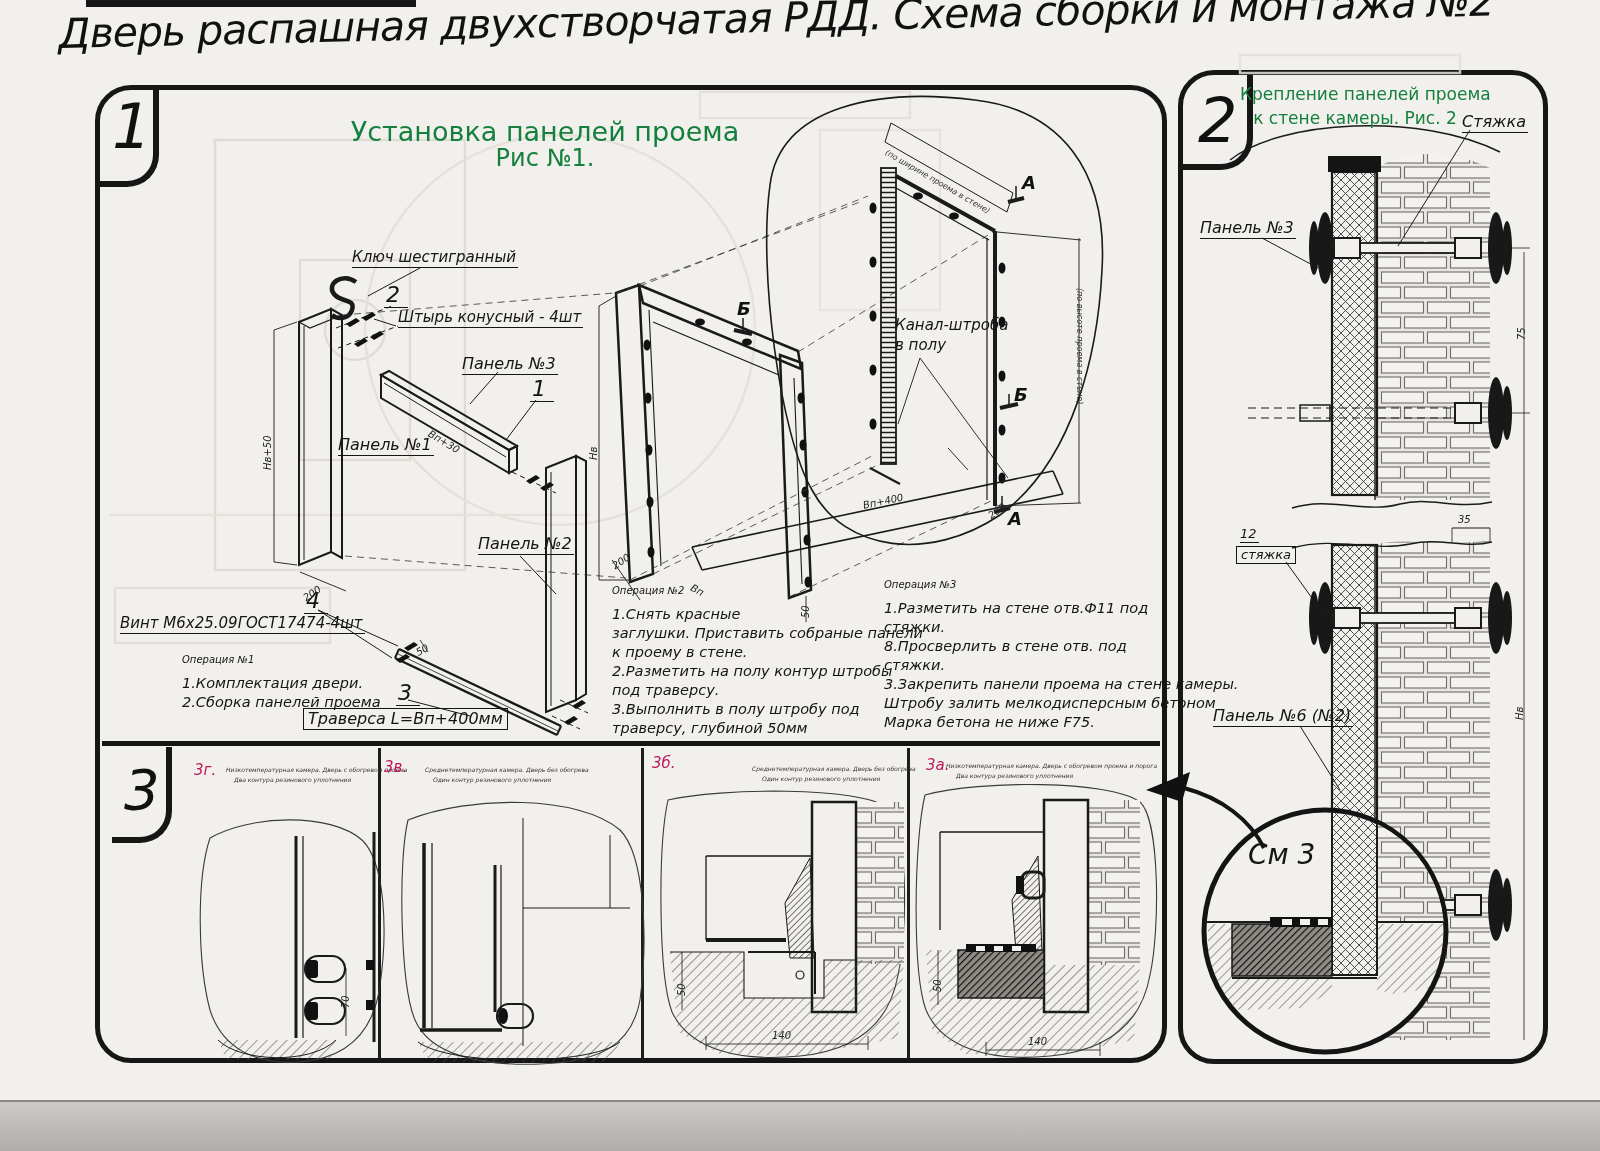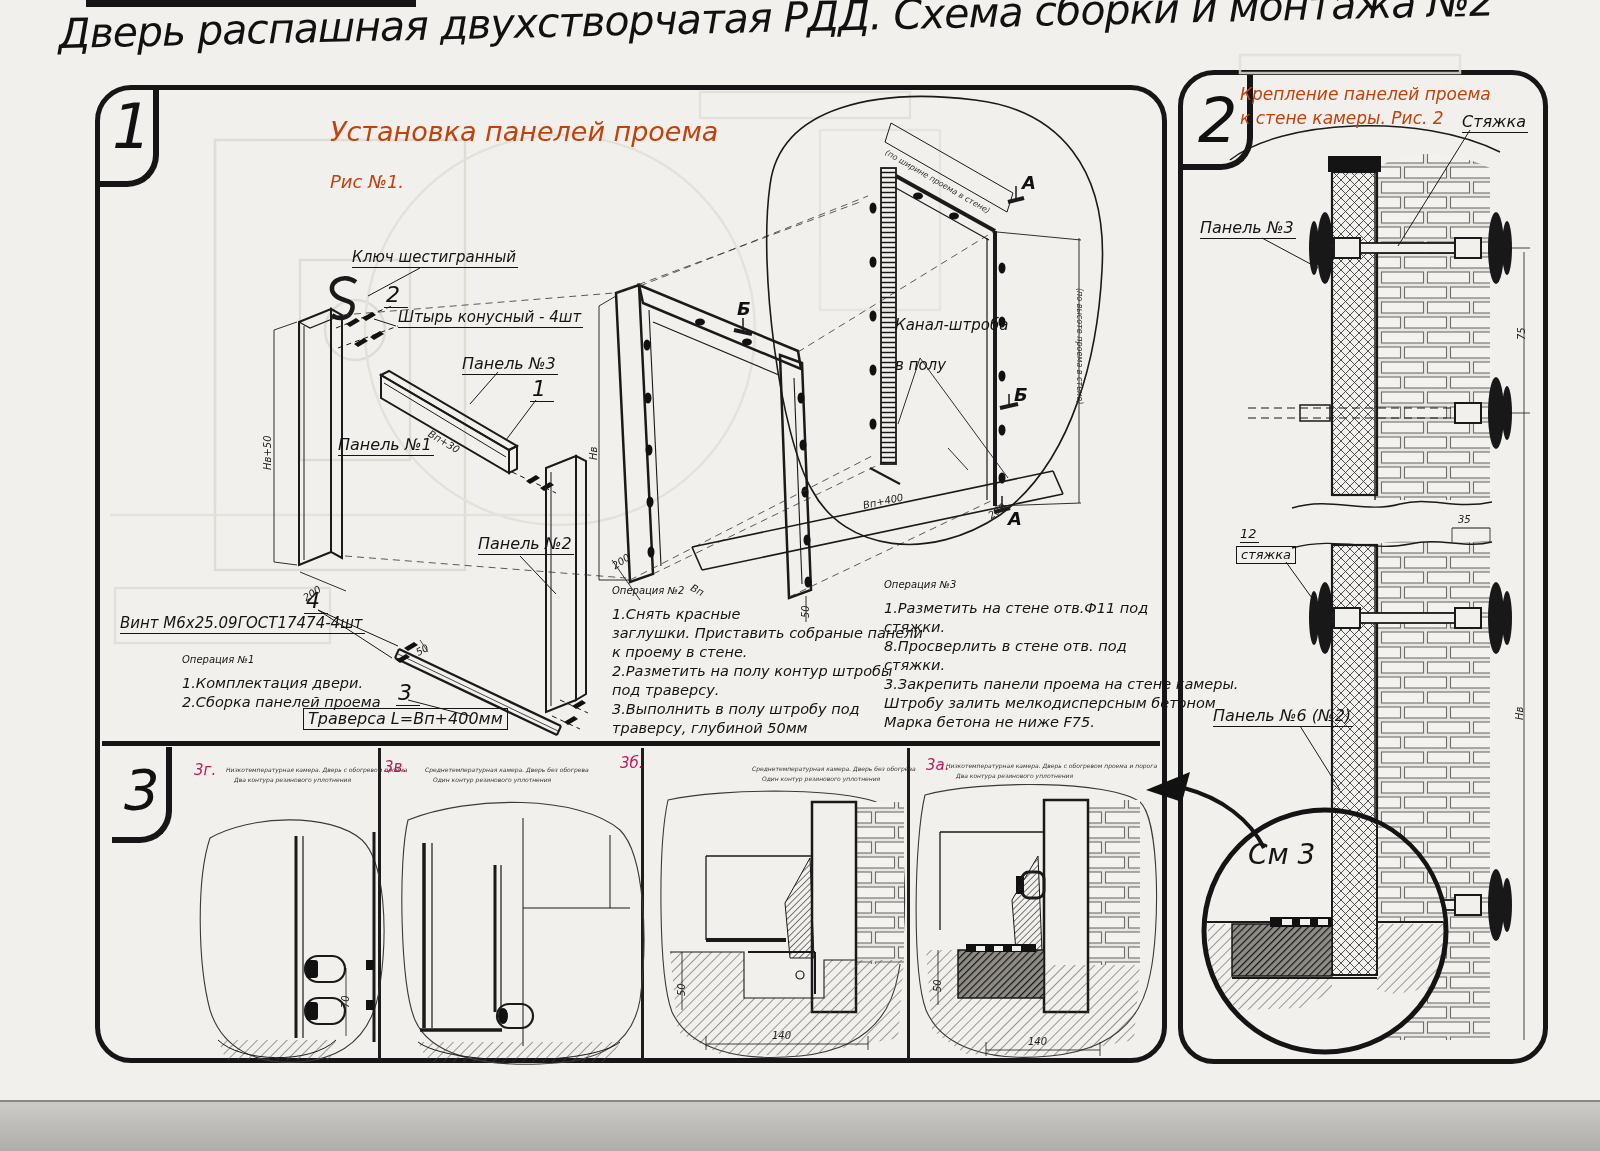--- a/index.html
+++ b/index.html
@@ -15,21 +15,21 @@
   .co{position:absolute;font-style:italic;font-size:22px;color:#111;border-bottom:1.4px solid #151515;padding:0 8px 0 2px;}
   .mk{position:absolute;font-style:italic;font-size:18px;color:#111;font-weight:bold;}
   .dim{position:absolute;font-style:italic;color:#222;font-size:10px;white-space:nowrap;transform-origin:left top;}
   .note{font-size:8px;color:#333;}
   .cap{position:absolute;font-style:italic;color:#333;font-size:6px;white-space:nowrap;}
   .capid{position:absolute;font-style:italic;color:#be185d;font-size:15px;white-space:nowrap;}
   .ops{position:absolute;font-style:italic;color:#151515;font-size:14.5px;line-height:19px;white-space:nowrap;}
   .ops .t{font-size:10px;margin-bottom:5px;}
   .main-title{position:absolute;left:58px;top:10px;font-size:41px;font-style:italic;color:#111;
               transform:rotate(-1.3deg);transform-origin:left top;letter-spacing:-1px;white-space:nowrap;font-weight:500;}
-  .figtitle{position:absolute;font-style:italic;color:#c2410c;white-space:nowrap;}
+  .figtitle{position:absolute;color:#15803d;text-align:center;white-space:nowrap;}
   .divider{position:absolute;width:3px;background:#1d1d1d;}
   .hbar{position:absolute;background:#161616;}
   .scanband{position:absolute;left:0;top:1100px;width:1600px;height:51px;
             background:linear-gradient(#cdcbc7,#aeaca8);border-top:2px solid #8a8886;}
   svg.art{position:absolute;left:0;top:0;}
 </style>
 </head>
 <body>
 
 <div class="page">
@@ -437,35 +437,35 @@
     </g>
   </svg>
 
   <div class="main-title">Дверь распашная двухстворчатая РДД.  Схема сборки и монтажа №2</div>
 
   <div class="badge-num" style="left:112px;top:96px;font-size:62px;">1</div>
   <div class="badge-num" style="left:1198px;top:90px;font-size:62px;">2</div>
   <div class="badge-num" style="left:124px;top:762px;font-size:56px;">3</div>
 
   <div class="figtitle" style="left:330px;top:116px;width:430px;font-size:27px;">Установка панелей проема</div>
-  <div class="figtitle" style="left:330px;top:171px;width:430px;font-size:18px;">Рис №1.</div>
+  <div class="figtitle" style="left:330px;top:144px;width:430px;font-size:24px;">Рис №1.</div>
 
   <div class="lbl u" style="left:352px;top:248px;font-size:15px;">Ключ шестигранный</div>
   <div class="co" style="left:384px;top:282px;">2</div>
   <div class="lbl u" style="left:398px;top:308px;font-size:15px;">Штырь конусный - 4шт</div>
   <div class="lbl u" style="left:462px;top:354px;font-size:16px;">Панель №3</div>
   <div class="lbl u" style="left:338px;top:435px;font-size:16px;">Панель №1</div>
   <div class="co" style="left:530px;top:376px;">1</div>
   <div class="lbl u" style="left:478px;top:534px;font-size:16px;">Панель №2</div>
   <div class="co" style="left:304px;top:588px;">4</div>
   <div class="lbl u" style="left:120px;top:614px;font-size:15px;">Винт М6х25.09ГОСТ17474-4шт</div>
   <div class="co" style="left:396px;top:680px;">3</div>
   <div class="lbl bx" style="left:303px;top:708px;font-size:16px;">Траверса  L=Вп+400мм</div>
   <div class="lbl" style="left:895px;top:316px;font-size:15px;">Канал-штроба</div>
-  <div class="lbl" style="left:895px;top:336px;font-size:15px;margin-top:20px;">в полу</div>
+  <div class="lbl" style="left:895px;top:336px;font-size:15px;">в полу</div>
 
   <div class="mk" style="left:1022px;top:172px;">А</div>
   <div class="mk" style="left:1008px;top:508px;">А</div>
   <div class="mk" style="left:737px;top:298px;">Б</div>
   <div class="mk" style="left:1014px;top:384px;">Б</div>
 
   <div class="ops" style="left:182px;top:650px;">
     <div class="t">Операция №1</div>
     <div>1.Комплектация двери.</div>
     <div>2.Сборка панелей проема</div>
@@ -515,21 +515,21 @@
   <div class="dim" style="left:1458px;top:514px;">35</div>
   <div class="dim" style="left:1516px;top:340px;transform:rotate(-90deg);">75</div>
   <div class="dim" style="left:1514px;top:720px;transform:rotate(-90deg);">Нв</div>
 
   <div class="capid" style="left:194px;top:761px;">3г.</div>
   <div class="cap" style="left:226px;top:766px;">Низкотемпературная камера. Дверь с обогревом проема</div>
   <div class="cap" style="left:234px;top:776px;">Два контура резинового уплотнения</div>
   <div class="capid" style="left:384px;top:758px;">3в.</div>
   <div class="cap" style="left:425px;top:766px;">Среднетемпературная камера. Дверь без обогрева</div>
   <div class="cap" style="left:433px;top:776px;">Один контур резинового уплотнения</div>
-  <div class="capid" style="left:620px;top:754px;text-align:center;">3б.</div>
+  <div class="capid" style="left:652px;top:754px;text-align:center;">3б.</div>
   <div class="cap" style="left:752px;top:765px;">Среднетемпературная камера. Дверь без обогрева</div>
   <div class="cap" style="left:762px;top:775px;">Один контур резинового уплотнения</div>
   <div class="capid" style="left:926px;top:756px;">3а.</div>
   <div class="cap" style="left:946px;top:762px;">Низкотемпературная камера. Дверь с обогревом проема и порога</div>
   <div class="cap" style="left:956px;top:772px;">Два контура резинового уплотнения</div>
 
   <div class="dim" style="left:340px;top:1008px;transform:rotate(-90deg);">70</div>
   <div class="dim" style="left:676px;top:996px;transform:rotate(-90deg);">50</div>
   <div class="dim" style="left:772px;top:1030px;">140</div>
   <div class="dim" style="left:932px;top:992px;transform:rotate(-90deg);">50</div>

